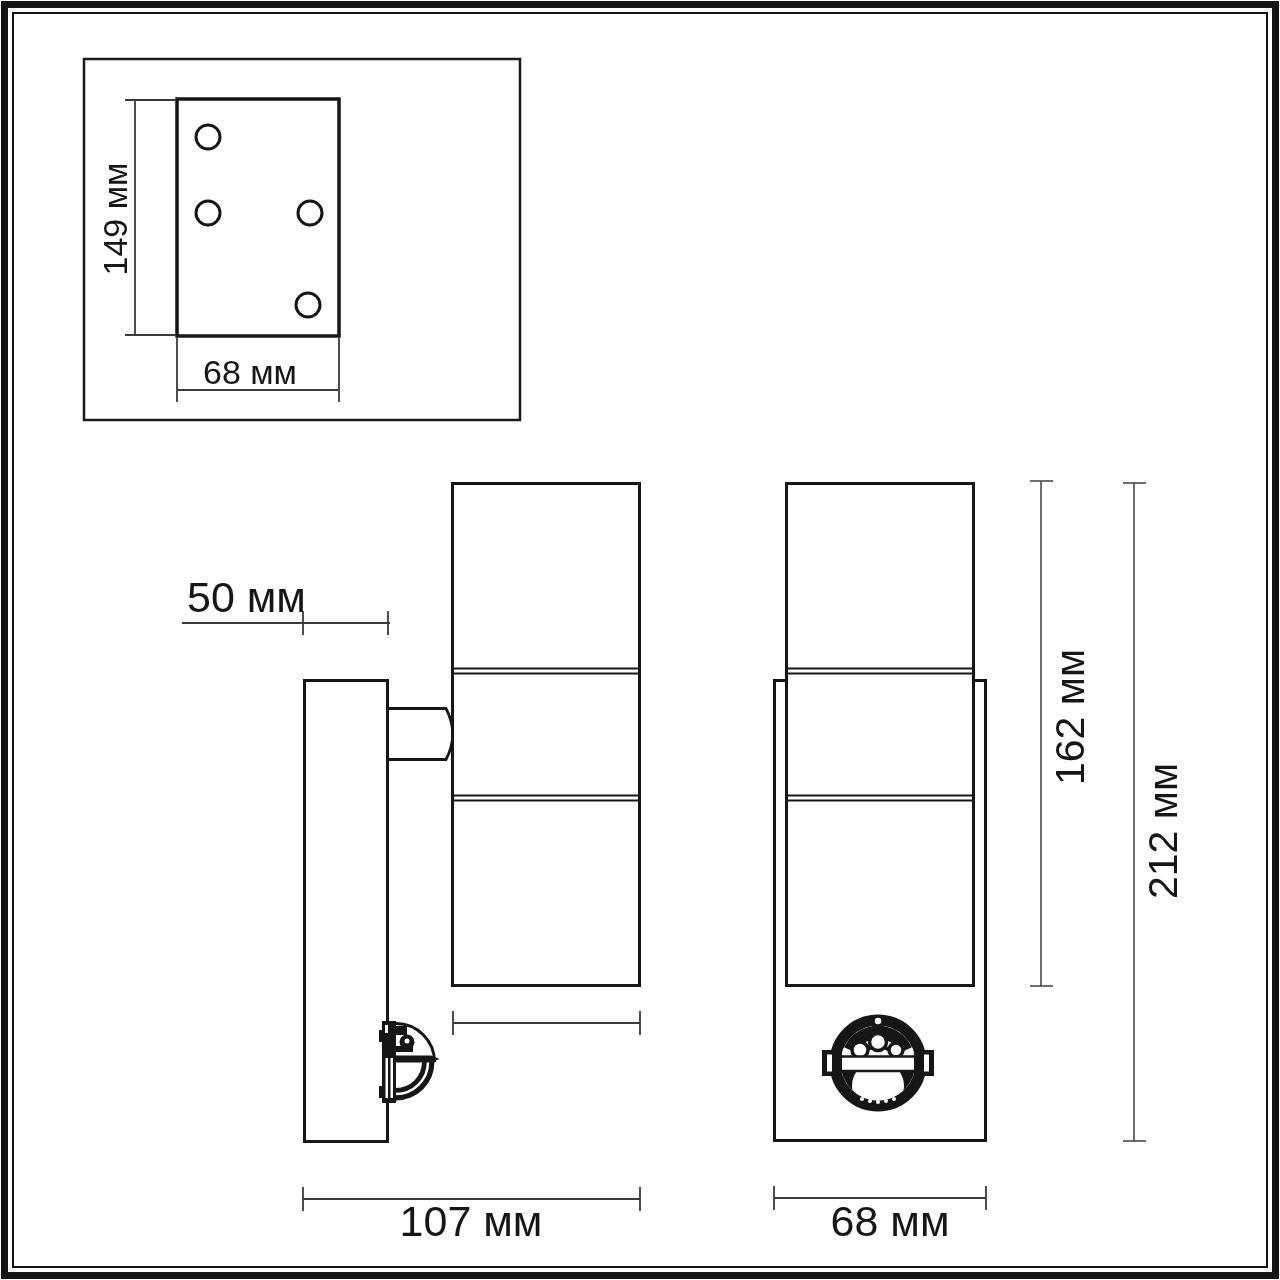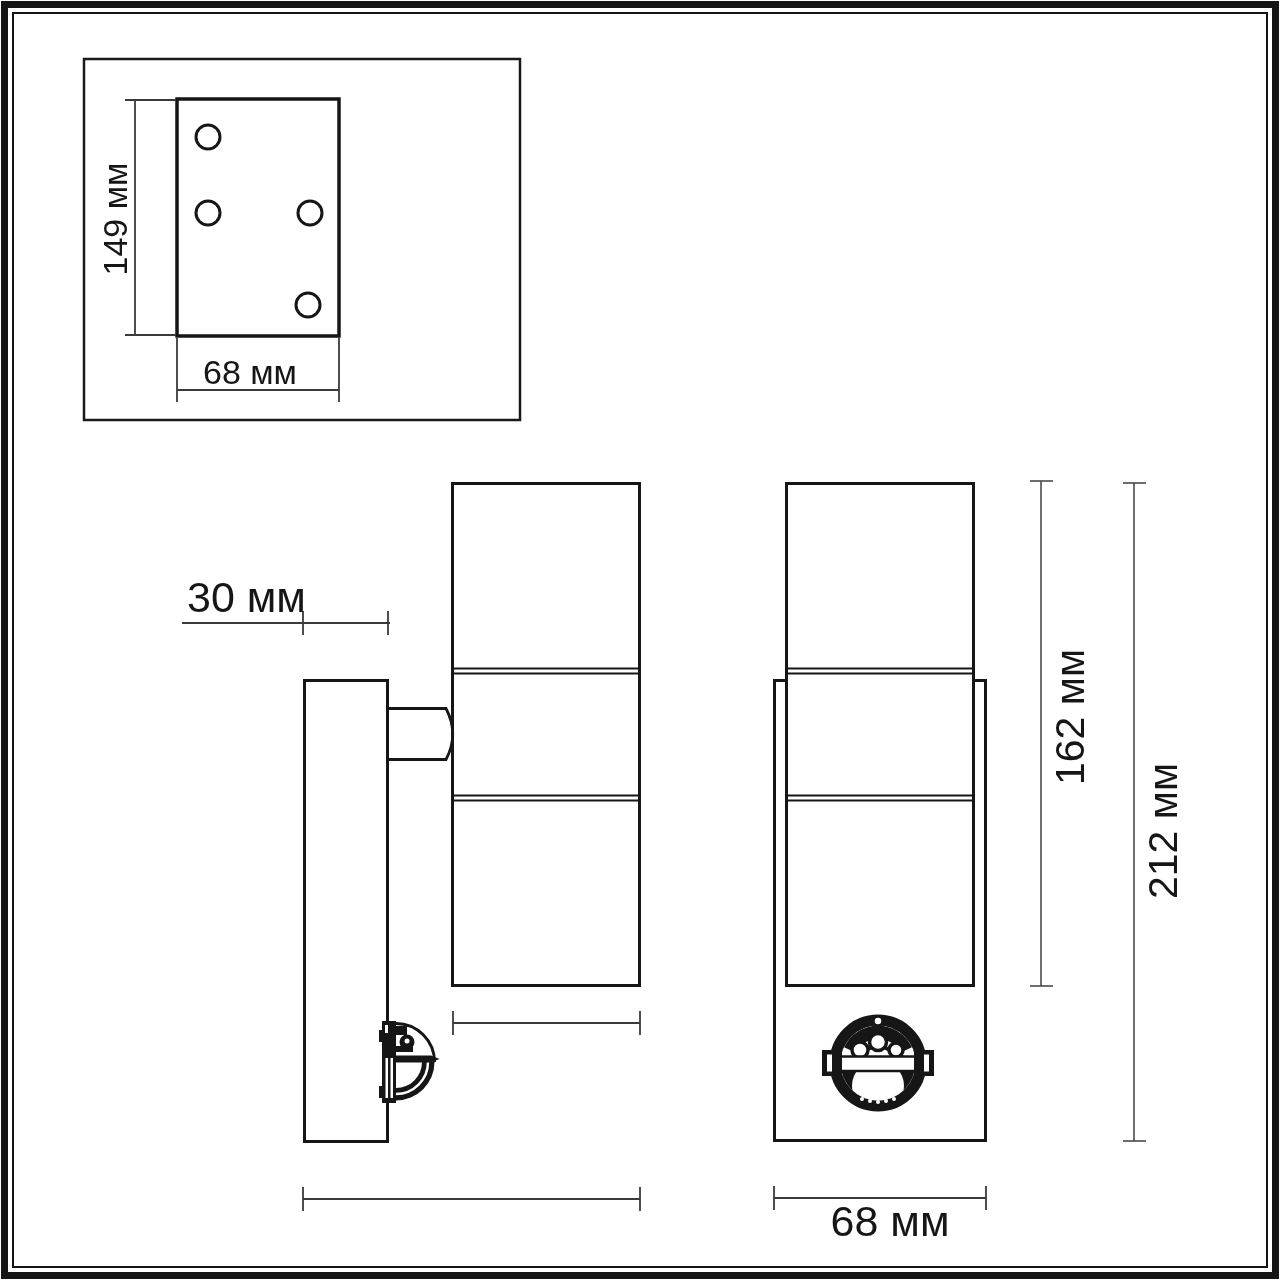--- a/index.html
+++ b/index.html
@@ -156,23 +156,24 @@
       <line x1="774" y1="1198" x2="986" y2="1198"></line>
       <line x1="774" y1="1186" x2="774" y2="1210"></line>
       <line x1="986" y1="1186" x2="986" y2="1210"></line>
     </g>
   </svg>
 
   <div class="lbl small rot" style="left:15px;top:201px;width:200px;height:36px;">149 мм</div>
 
   <div class="lbl small" style="left:150px;top:354px;width:200px;height:36px;">68 мм</div>
 
-  <div class="lbl big" style="left:187px;top:579px;width:220px;height:36px;text-align:left;">30 мм</div>
+  <div class="lbl big" style="left:187px;top:579px;width:220px;height:36px;text-align:left;">50 мм</div>
 
 
+  <div class="lbl big" style="left:361px;top:1203px;width:220px;height:36px;">107 мм</div>
 
   <div class="lbl big" style="left:780px;top:1203px;width:220px;height:36px;">68 мм</div>
 
   <div class="lbl rot rot-big" style="left:970px;top:699px;width:200px;height:36px;">162 мм</div>
 
   <div class="lbl rot rot-big" style="left:1063px;top:813px;width:200px;height:36px;">212 мм</div>
 
   <div class="frame-outer"></div>
   <div class="frame-inner"></div>
 </div>

